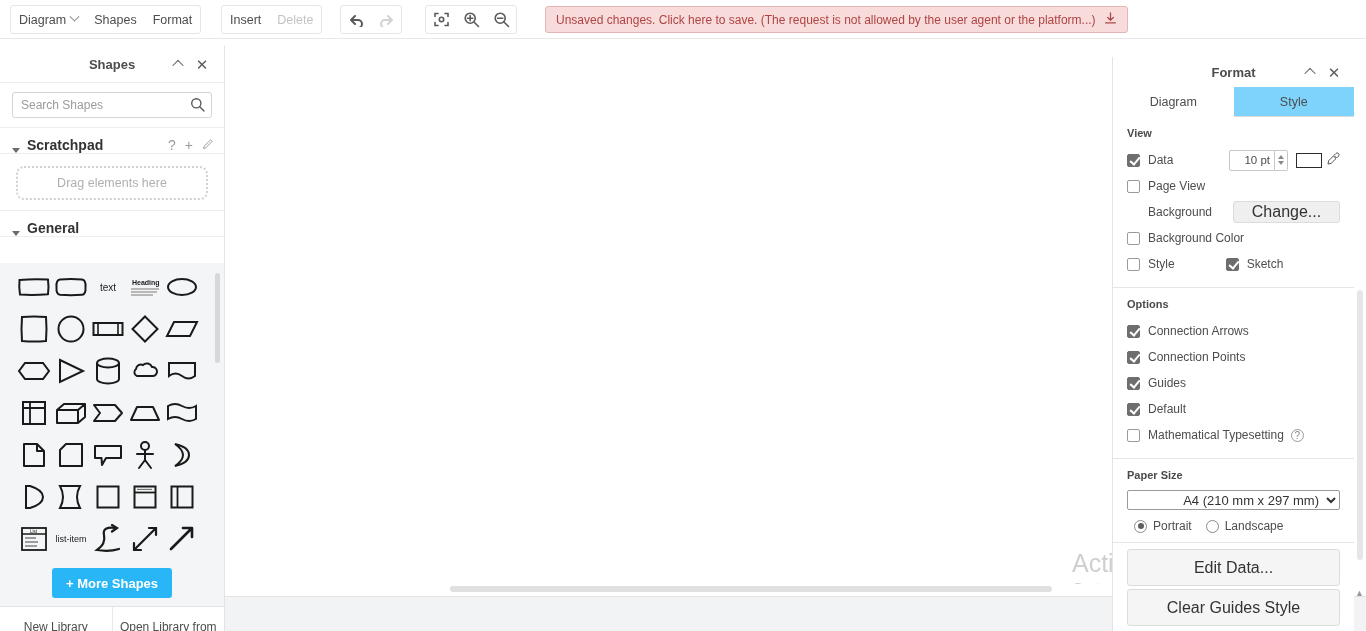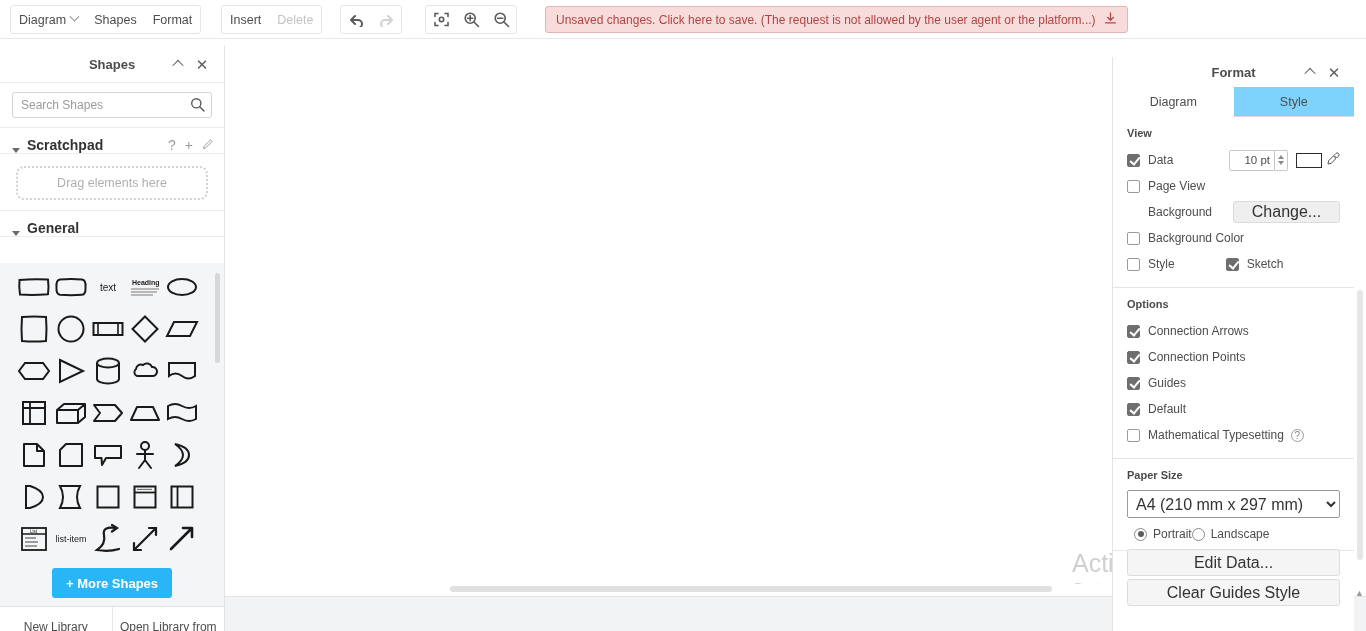--- a/index.html
+++ b/index.html
@@ -360,38 +360,39 @@
     border-radius: 3px;
     background: #efefef;
     font-size: 16px; color: #333;
     display: flex; align-items: center; justify-content: center;
     cursor: pointer;
     font-family: "Liberation Sans", sans-serif;
   }
   .label-ind { font-size: 12px; color: #4d4d4d; margin-left: 21px; }
 
   #paper-select {
-    width: 100%; height: 28px;
+    width: 100%; height: 20px;
     border: 1px solid #9a9a9a;
     border-radius: 2px;
     background: #fff;
     font-family: "Liberation Sans", sans-serif;
-    font-size: 16px; color: #333;
+    font-size: 13px; color: #333;
     padding: 0 4px;
     cursor: pointer;
-  }
-  .orient-row { display: flex; align-items: center; margin-top: 9px; padding-left: 7px; }
+    text-align: right;
+  }
+  .orient-row { display: flex; align-items: center; gap: 14px; margin-top: 9px; padding-left: 7px; }
   .orient-item { display: flex; align-items: center; cursor: pointer; }
   .orient-item span { font-size: 12px; color: #4d4d4d; }
 
   #bottom-buttons {
     position: absolute; left: 14px; right: 14px; top: 492px;
     display: flex; flex-direction: column; gap: 3px;
   }
-  #bottom-buttons .btn-grey { background: #f5f5f5; height: 27px; }
+  #bottom-buttons .btn-grey { background: #f5f5f5; height: 37px; }
   .help-circ {
     width: 13px; height: 13px;
     border: 1px solid #9a9a9a;
     border-radius: 50%;
     color: #8a8a8a;
     font-size: 10px;
     display: flex; align-items: center; justify-content: center;
     margin-left: 7px; cursor: pointer;
   }
 </style>

